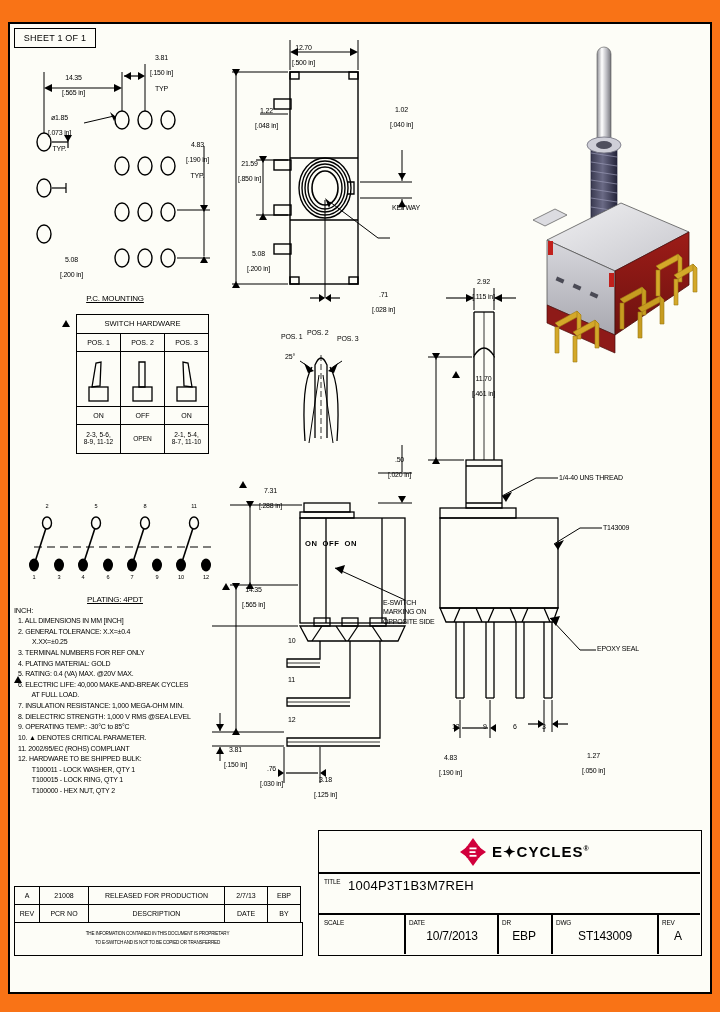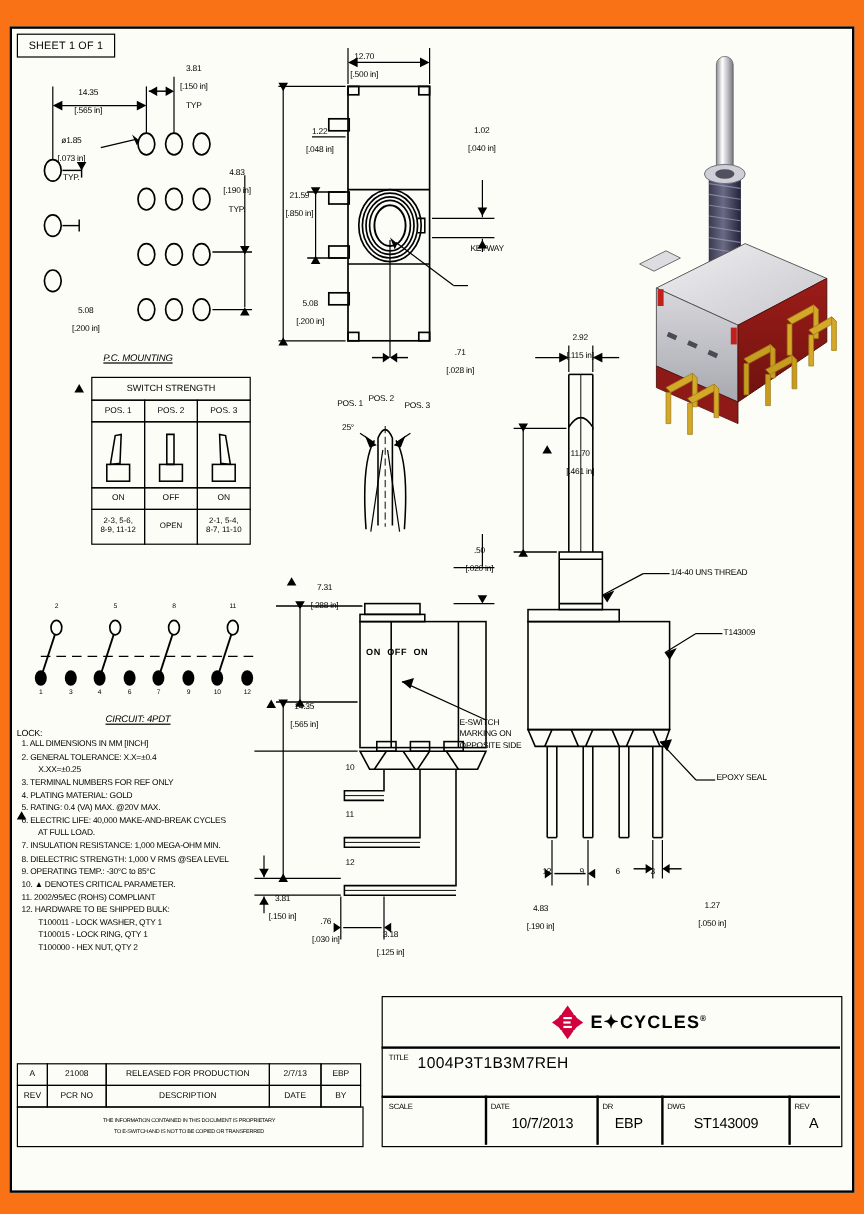--- a/index.html
+++ b/index.html
@@ -9,21 +9,21 @@
   .t{position:absolute;font-family:"Liberation Sans",sans-serif;font-size:7.2px;line-height:1.12;white-space:pre;letter-spacing:-0.2px;}
   .t.c{text-align:center;}
   .ln{position:absolute;background:#000;}
   .hl{height:1px;}
   .vl{width:1px;}
   .box{position:absolute;border:1px solid #000;}
   svg{position:absolute;overflow:visible;}
   .dim{font-size:7px;}
   .tiny{font-size:5.6px;}
   .ttl{font-size:13px;font-family:"Liberation Sans",sans-serif;letter-spacing:0.3px;}
-  .und{text-decoration:underline;font-style:italic;}
+  .und{text-decoration:underline;}
   .tblcell{position:absolute;border:1px solid #000;box-sizing:border-box;display:flex;align-items:center;justify-content:center;font-size:7px;text-align:center;line-height:1.05;}
   .sheetbox{position:absolute;border:1.6px solid #000;box-sizing:border-box;display:flex;align-items:center;justify-content:center;font-size:9px;letter-spacing:0.2px;}
   .eswlogo{position:absolute;display:flex;align-items:center;gap:6px;}
   .eswtxt{font-size:15px;font-weight:bold;letter-spacing:1px;}
   .tribox{position:absolute;width:0;height:0;border-left:4px solid transparent;border-right:4px solid transparent;border-bottom:7px solid #000;}
 </style>
 </head>
 <body>
 
 <div id="sheet">
@@ -102,21 +102,21 @@
     <span>[.190 in]</span><br>
     <span>TYP.</span>
   </div>
   <div class="t dim c" style="left:42px;top:248px;width:52px;">
     <span>5.08</span><br>
     <span>[.200 in]</span>
   </div>
   <div class="t c und" style="left:70px;top:295px;width:90px;font-size:8px;">P.C. MOUNTING</div>
 
   <div class="tribox" style="left:62px;top:320px;"></div>
-  <div class="tblcell" style="left:76px;top:314px;width:133px;height:20px;font-size:7.6px;">SWITCH STRENGTH</div>
+  <div class="tblcell" style="left:76px;top:314px;width:133px;height:20px;font-size:7.6px;">SWITCH HARDWARE</div>
 
   <div class="tblcell" style="left:76px;top:333px;width:45px;height:19px;">POS. 1</div>
   <div class="tblcell" style="left:120px;top:333px;width:45px;height:19px;">POS. 2</div>
   <div class="tblcell" style="left:164px;top:333px;width:45px;height:19px;">POS. 3</div>
 
   <div class="tblcell" style="left:76px;top:351px;width:45px;height:56px;">
     <svg style="left:0;top:0;width:45px;height:56px;position:relative;">
       <rect x="13" y="36" width="19" height="14" fill="none" stroke="#000" stroke-width="1.3"></rect>
       <path d="M16 36 L20 12 L25 11 L24 35 Z" fill="none" stroke="#000" stroke-width="1.3"></path>
     </svg>
@@ -176,23 +176,23 @@
 
   <div class="t tiny c" style="left:26px;top:574px;width:16px;">1</div>
   <div class="t tiny c" style="left:51px;top:574px;width:16px;">3</div>
   <div class="t tiny c" style="left:75px;top:574px;width:16px;">4</div>
   <div class="t tiny c" style="left:100px;top:574px;width:16px;">6</div>
   <div class="t tiny c" style="left:124px;top:574px;width:16px;">7</div>
   <div class="t tiny c" style="left:149px;top:574px;width:16px;">9</div>
   <div class="t tiny c" style="left:173px;top:574px;width:16px;">10</div>
   <div class="t tiny c" style="left:198px;top:574px;width:16px;">12</div>
 
-  <div class="t c und" style="left:60px;top:596px;width:110px;font-size:8px;">CIRCUIT: 4PDT</div>
-
-  <div class="t" style="left:14px;top:607px;font-size:7.4px;">LOCK:</div>
+  <div class="t c und" style="left:60px;top:596px;width:110px;font-size:8px;">PLATING: 4PDT</div>
+
+  <div class="t" style="left:14px;top:607px;font-size:7.4px;">INCH:</div>
   <div class="tribox" style="left:14px;top:676px;"></div>
   <div id="notes-list" style="position:absolute;left:18px;top:616px;width:206px;">
       <div class="t" style="position: static; font-size: 7px; line-height: 1.52; white-space: pre;">1. ALL DIMENSIONS IN MM [INCH]</div>
       <div class="t" style="position: static; font-size: 7px; line-height: 1.52; white-space: pre;">2. GENERAL TOLERANCE: X.X=±0.4</div>
       <div class="t" style="position: static; font-size: 7px; line-height: 1.52; white-space: pre;">        X.XX=±0.25</div>
       <div class="t" style="position: static; font-size: 7px; line-height: 1.52; white-space: pre;">3. TERMINAL NUMBERS FOR REF ONLY</div>
       <div class="t" style="position: static; font-size: 7px; line-height: 1.52; white-space: pre;">4. PLATING MATERIAL: GOLD</div>
       <div class="t" style="position: static; font-size: 7px; line-height: 1.52; white-space: pre;">5. RATING: 0.4 (VA) MAX. @20V MAX.</div>
       <div class="t" style="position: static; font-size: 7px; line-height: 1.52; white-space: pre;">6. ELECTRIC LIFE: 40,000 MAKE-AND-BREAK CYCLES</div>
       <div class="t" style="position: static; font-size: 7px; line-height: 1.52; white-space: pre;">        AT FULL LOAD.</div>

